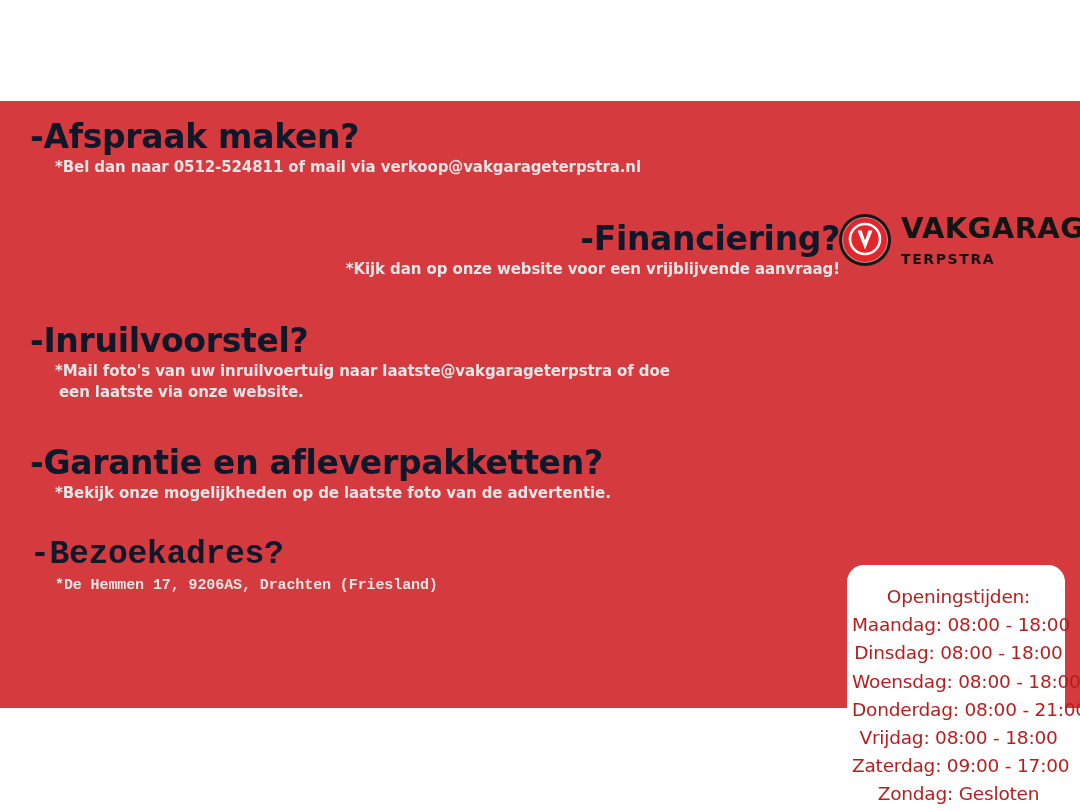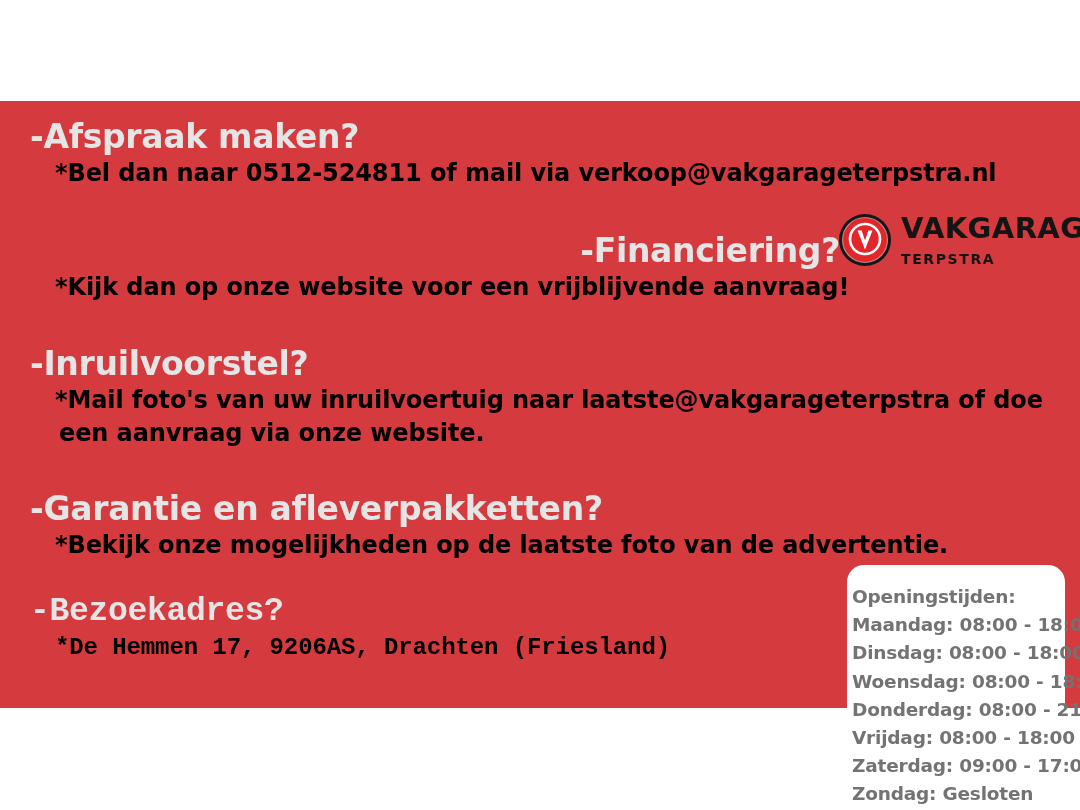--- a/index.html
+++ b/index.html
@@ -37,31 +37,31 @@
     left: 30px;
     top: 18px;
     width: 810px;
   }
 
   .section { margin: 0 0 6px 0; }
 
   .sec-heading {
     font-size: 33px;
     font-weight: 700;
-    color: #e5e5e5;
+    color: #0f172a;
     line-height: 1.12;
     letter-spacing: -0.3px;
     white-space: nowrap;
     margin: 0;
   }
 
   .sec-line {
-    font-size: 24px;
-    font-weight: 700;
-    color: #000000;
+    font-size: 15px;
+    font-weight: 700;
+    color: #e5e5e5;
     line-height: 1.28;
     margin: 2px 0 0 25px;
     white-space: nowrap;
     letter-spacing: -0.1px;
   }
   .sec-line.cont { margin-left: 29px; }
 
   
   .s1 { margin-bottom: 44px; }
   .s2 { margin-bottom: 44px; text-align: right; }
@@ -115,25 +115,26 @@
     top: 464px;
     width: 218px;
     height: 238px;
     background: #ffffff;
     border-radius: 17px;
     box-sizing: border-box;
     padding: 18px 0 0 5px;
   }
   .hours-line {
     font-size: 18.5px;
-    font-weight: 700;
-    color: #737373;
+    font-weight: 400;
+    color: #b91c1c;
     line-height: 1.525;
     white-space: nowrap;
     letter-spacing: -0.2px;
+    text-align: center;
   }
 </style>
 </head>
 <body>
 
 <div id="canvas">
 
   <div class="banner">
 
     <div class="content">
@@ -144,21 +145,21 @@
       </div>
 
       <div class="section s2">
         <div class="sec-heading">-Financiering?</div>
         <div class="sec-line">*Kijk dan op onze website voor een vrijblijvende aanvraag!</div>
       </div>
 
       <div class="section s3">
         <div class="sec-heading">-Inruilvoorstel?</div>
         <div class="sec-line">*Mail foto's van uw inruilvoertuig naar laatste@vakgarageterpstra of doe</div>
-        <div class="sec-line cont">een aanvraag via onze website.</div>
+        <div class="sec-line cont">een laatste via onze website.</div>
       </div>
 
       <div class="section s4">
         <div class="sec-heading">-Garantie en afleverpakketten?</div>
         <div class="sec-line">*Bekijk onze mogelijkheden op de laatste foto van de advertentie.</div>
       </div>
 
       <div class="section s5">
         <div class="sec-heading">-Bezoekadres?</div>
         <div class="sec-line">*De Hemmen 17, 9206AS, Drachten (Friesland)</div>

